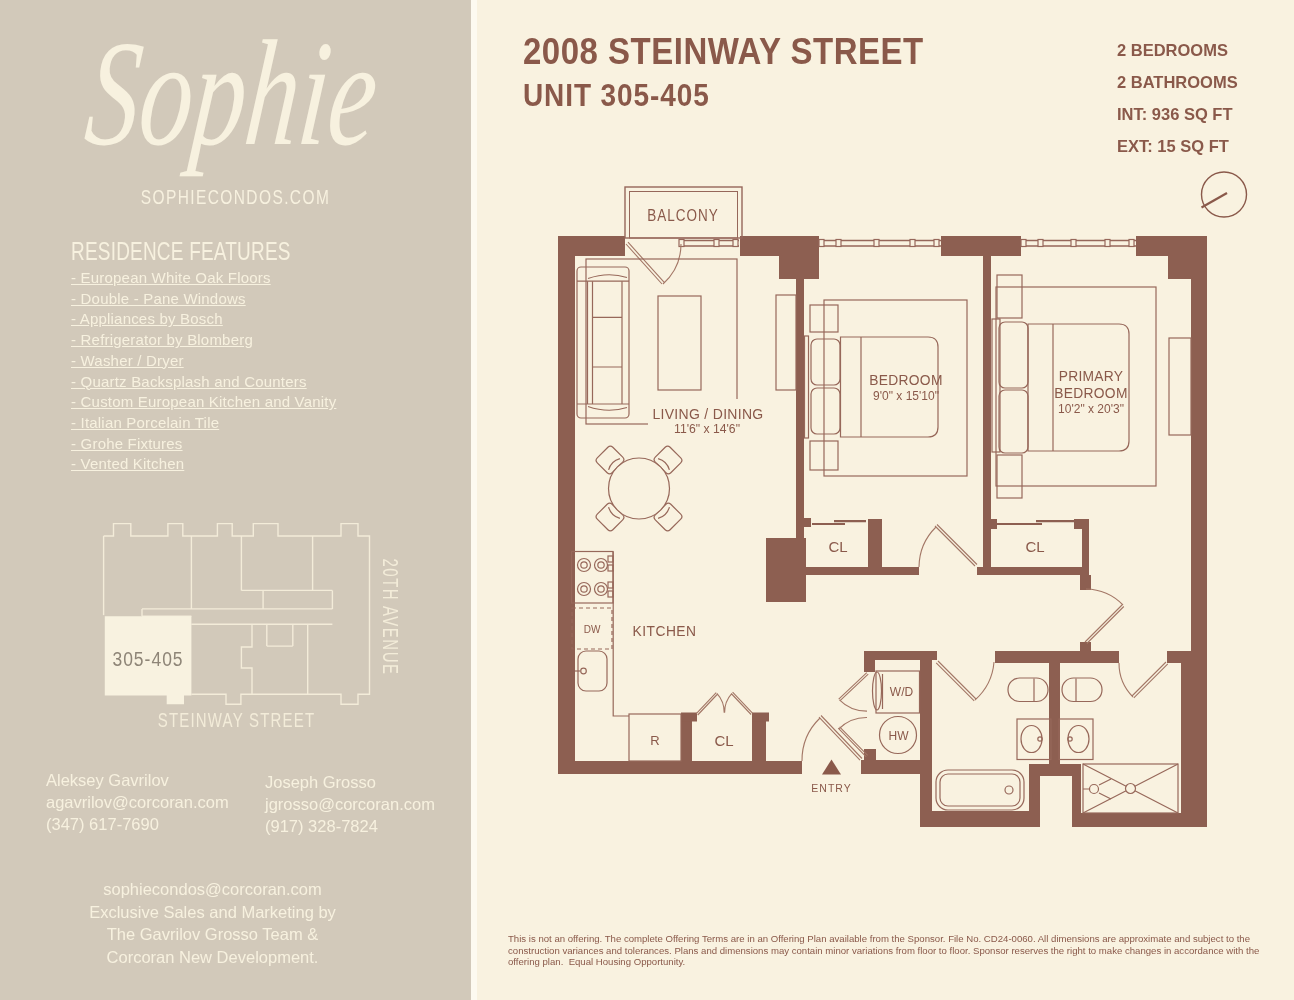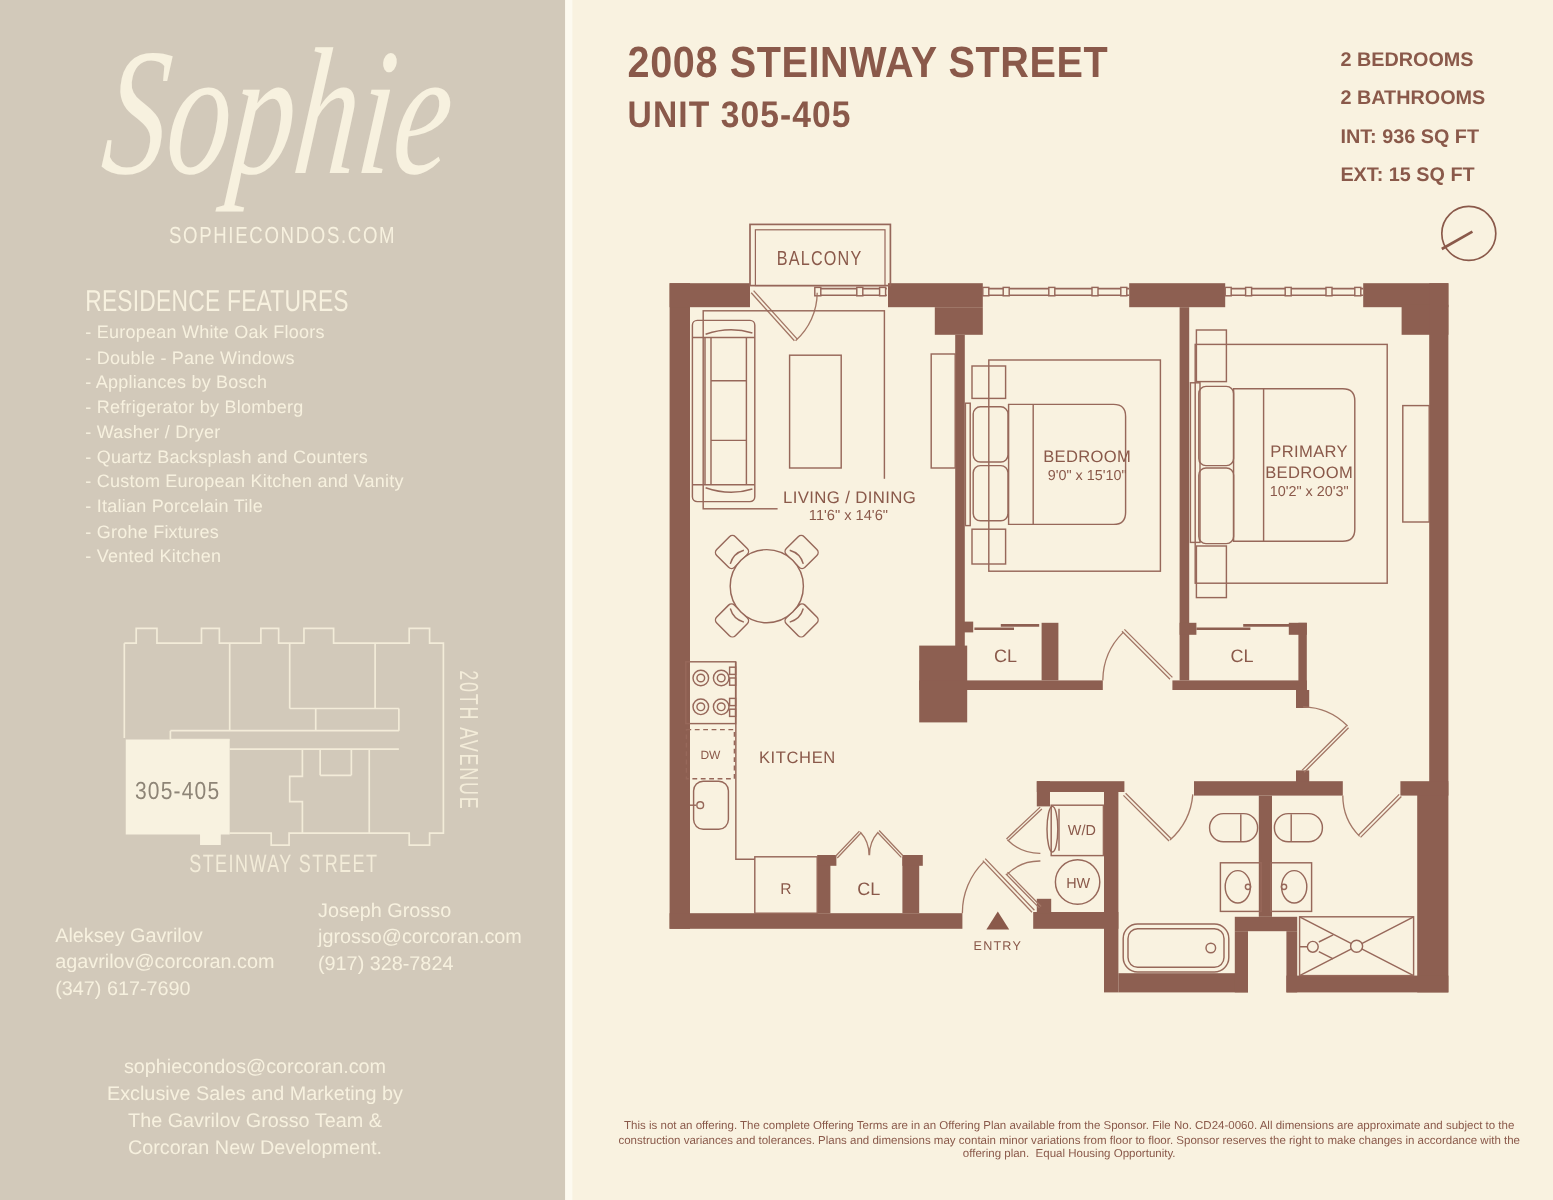--- a/index.html
+++ b/index.html
@@ -3,25 +3,25 @@
 <style>
 html,body{margin:0;padding:0;}
 body{width:1294px;height:1000px;position:relative;font-family:"Liberation Sans",sans-serif;background:#f9f2e0;overflow:hidden;}
 #sidebar{position:absolute;left:0;top:0;width:471px;height:1000px;background:#d2c9ba;}
 .cream{color:#f7f1df;}
 .abs{position:absolute;}
 #title1{left:523px;top:31px;font-size:33px;font-weight:bold;letter-spacing:0.5px;color:#8a594a;transform:scaleY(1.1);transform-origin:left top;}
 #title2{left:523px;top:78px;font-size:28px;font-weight:bold;letter-spacing:0.9px;color:#8a594a;transform:scaleY(1.1);transform-origin:left top;}
 #info{left:1117px;top:34px;font-size:16.5px;font-weight:bold;letter-spacing:0px;color:#8a594a;line-height:32px;}
 #feat-title{left:71px;top:238px;font-size:19px;letter-spacing:0.2px;transform:scaleY(1.32);transform-origin:left top;}
-#features{left:71px;top:268px;font-size:15px;letter-spacing:0.2px;line-height:20.7px;font-weight:500;}
+#features{left:71px;top:268px;font-size:15px;letter-spacing:0.2px;line-height:20.7px;font-weight:500;text-decoration:underline;}
 #contact1{left:46px;top:770px;font-size:16.5px;line-height:21.8px;}
-#contact2{left:265px;top:749px;font-size:16.5px;line-height:21.8px;}
+#contact2{left:265px;top:772px;font-size:16.5px;line-height:21.8px;}
 #footer{left:0;top:878px;width:425px;text-align:center;font-size:16.5px;line-height:22.7px;}
-#disclaimer{left:508px;top:933px;width:766px;font-size:9.6px;line-height:11.6px;color:#8a594a;text-align:center;}
+#disclaimer{left:508px;top:933px;width:766px;font-size:9.6px;line-height:11.6px;color:#8a594a;}
 #sophiedomain{left:0;top:186px;width:471px;text-align:center;font-size:15.5px;letter-spacing:1.4px;transform:scaleY(1.25);transform-origin:center top;}
 </style></head>
 <body>
 
 <div id="sidebar"></div>
 
 <div class="abs" style="left:471px;top:0;width:5.5px;height:1000px;background:#fdfaf0;"></div>
 
 <svg class="abs" style="left:0;top:0" width="471" height="230">
 <g transform="translate(231,107) scale(0.90,1.28) skewX(-8)">

